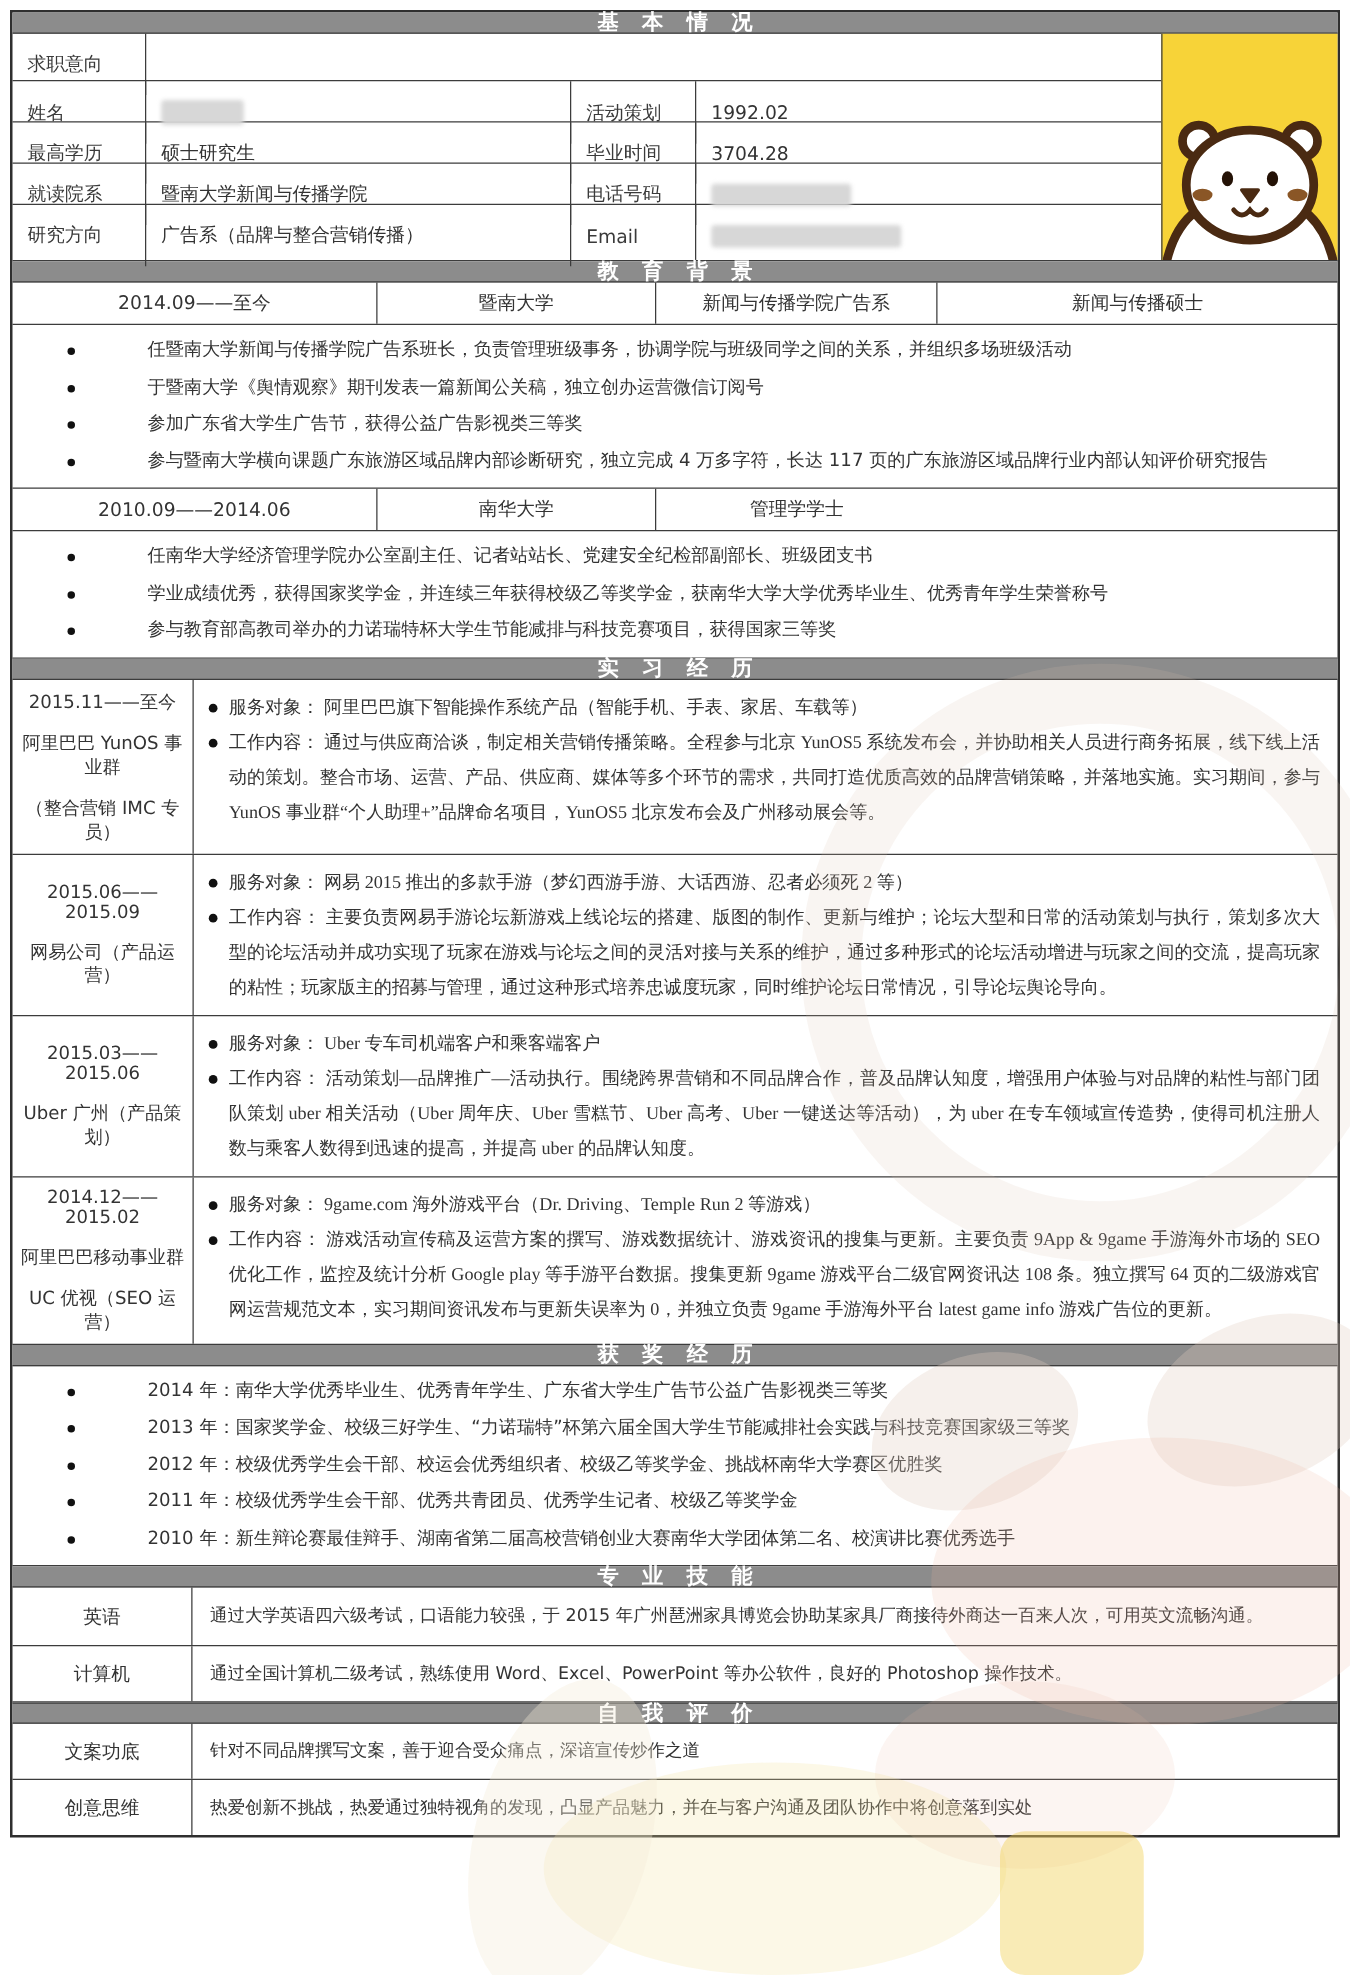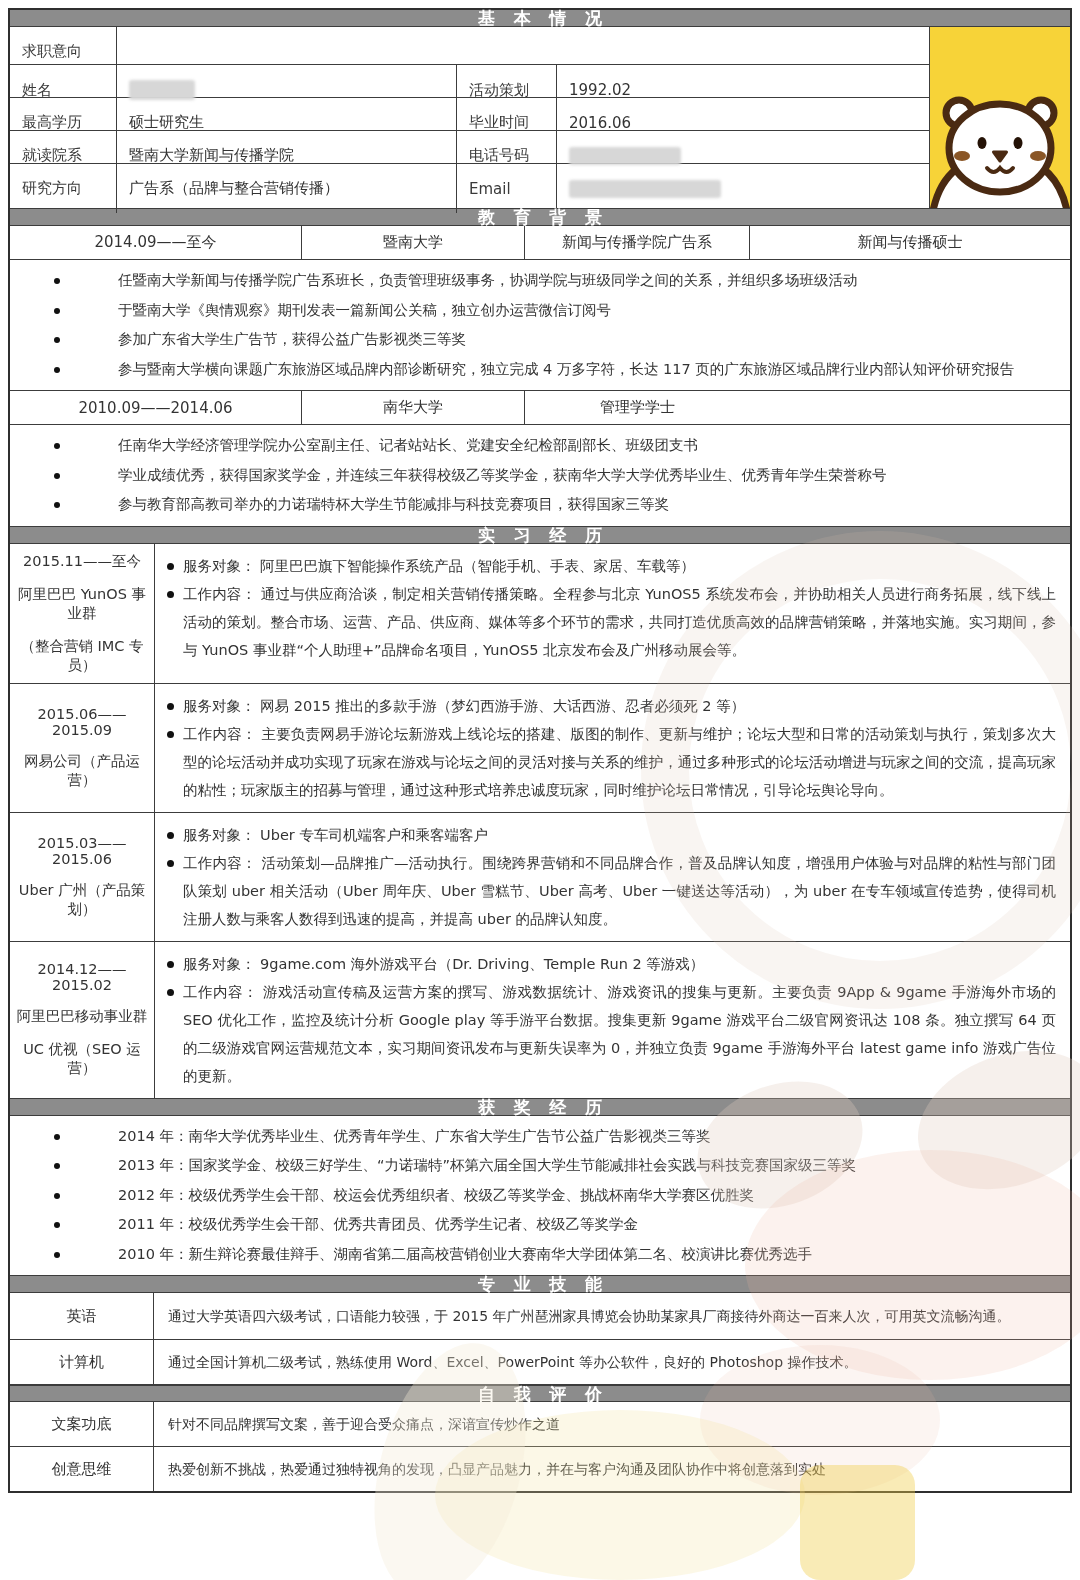--- a/index.html
+++ b/index.html
@@ -66,21 +66,21 @@
     position:absolute;left:28px;top:12px;width:6px;height:6px;border-radius:50%;background:#111;
   }
   
   .intern{display:flex;border-bottom:1.5px solid var(--border);}
   .intern-left{
     width:145px;border-right:1.5px solid var(--border);
     display:flex;flex-direction:column;align-items:center;justify-content:center;
     gap:14px;font-size:14.5px;text-align:center;padding:8px 4px;
   }
   .intern-right{flex:1;padding:8px 14px 8px 12px;}
-  .ibullet{position:relative;padding-left:16px;font-size:14.5px;line-height:28px;text-align:justify;}
+  .ibullet{position:relative;padding-left:16px;font-size:14.5px;line-height:28px;text-align:justify;font-family:Liberation Serif, serif;}
   .ibullet .dot{
     position:absolute;left:0;top:11px;width:7px;height:7px;border-radius:50%;background:#111;
   }
   
   .kv{display:flex;border-bottom:1.5px solid var(--border);}
   .kv:last-child{border-bottom:none;}
   .kv .klab{
     width:144px;border-right:1.5px solid var(--border);
     display:flex;align-items:center;justify-content:center;font-size:15px;
   }
@@ -112,21 +112,21 @@
           <div class="cell val1">
               <span class="blur-chip chip-name"></span>
             </div>
           <div class="cell lab">活动策划</div>
           <div class="cell">1992.02</div>
         </div>
         <div class="brow">
           <div class="cell lab">最高学历</div>
           <div class="cell val1">硕士研究生</div>
           <div class="cell lab">毕业时间</div>
-          <div class="cell">2016.06</div>
+          <div class="cell">3704.28</div>
         </div>
         <div class="brow">
           <div class="cell lab">就读院系</div>
           <div class="cell val1">暨南大学新闻与传播学院</div>
           <div class="cell lab">电话号码</div>
           <div class="cell">
               <span class="blur-chip chip-phone"></span>
             </div>
         </div>
         <div class="brow">

